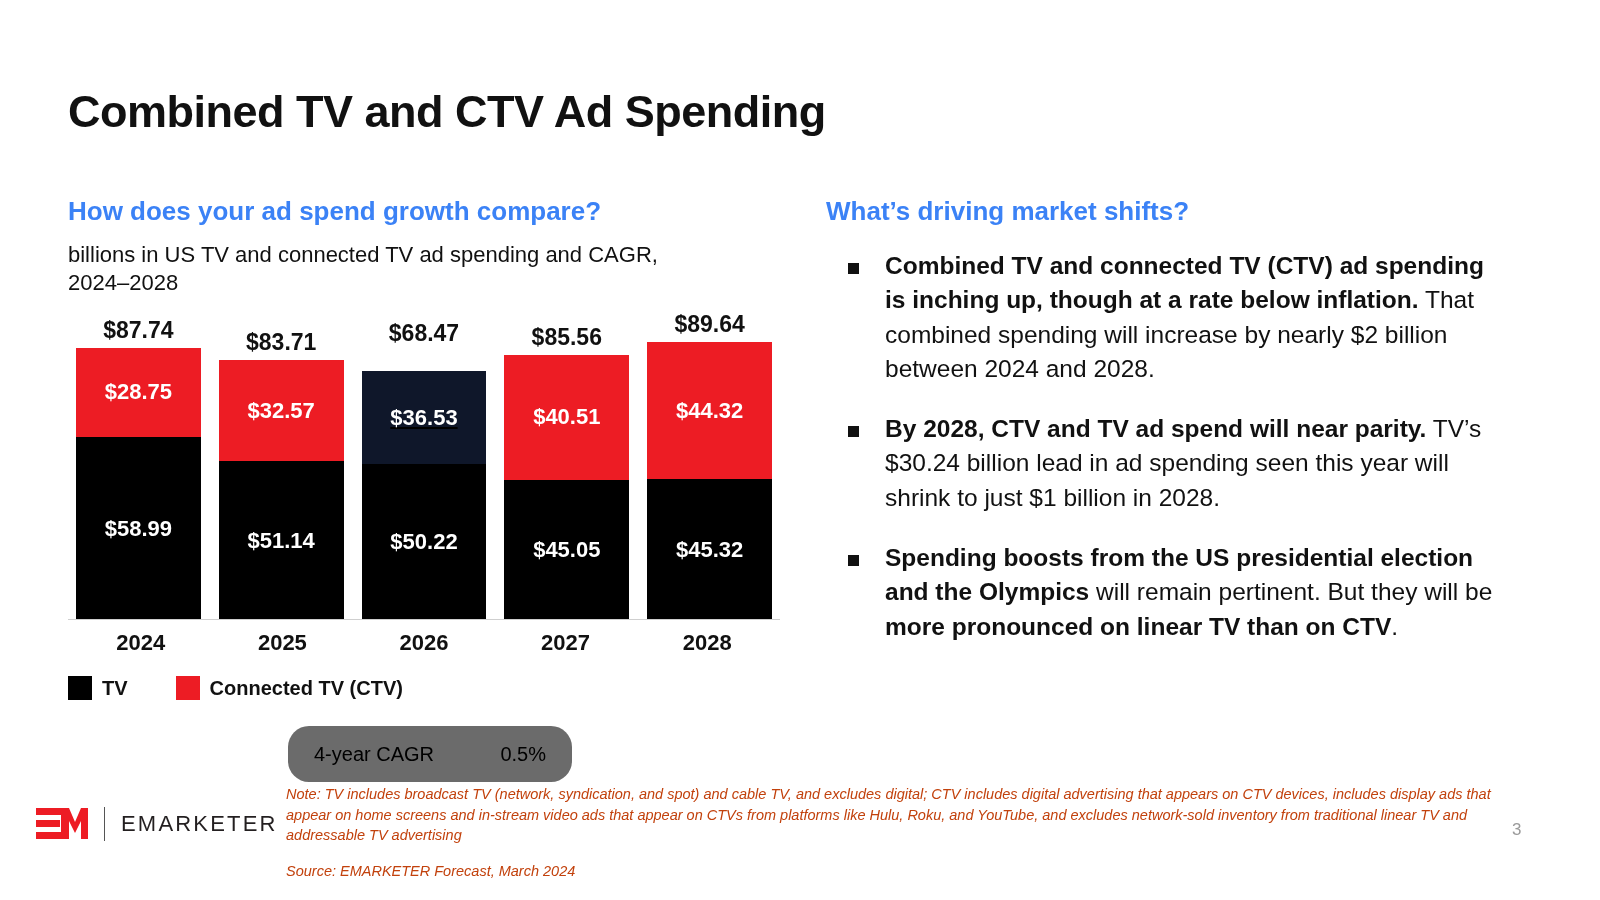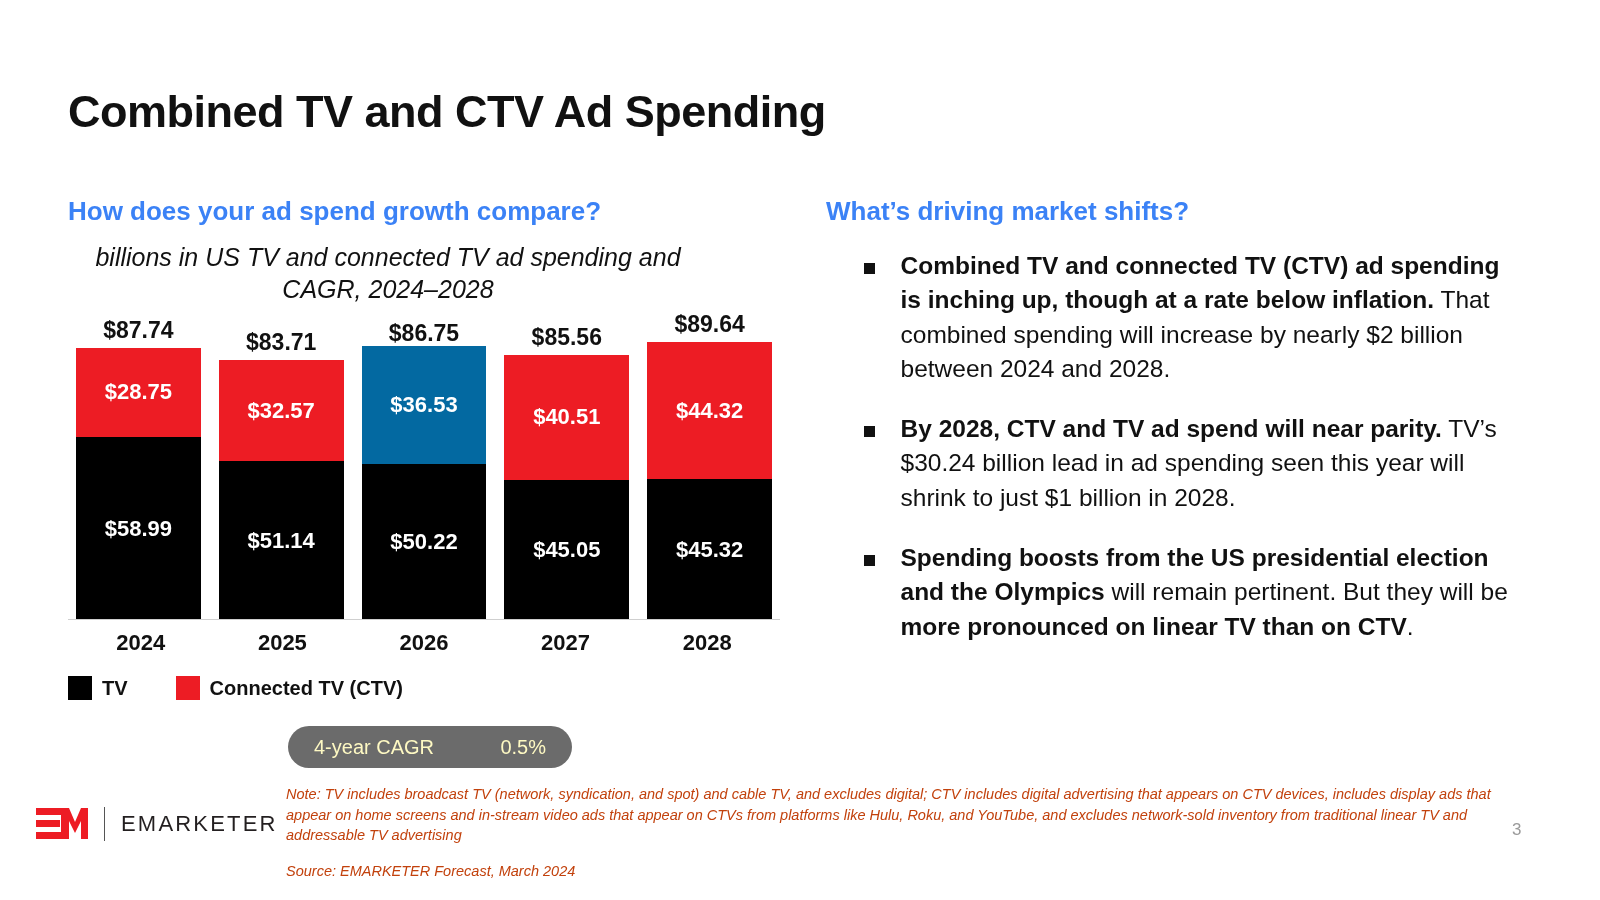--- a/index.html
+++ b/index.html
@@ -18,22 +18,22 @@
     letter-spacing: -0.5px; white-space: nowrap;
   }
 
   
   .left-col { position: absolute; left: 68px; top: 196px; width: 730px; }
   .section-head {
     font-size: 26px; font-weight: bold; color: #3b82f6;
     margin-bottom: 14px; white-space: nowrap;
   }
   .subtitle {
-    font-size: 25px; font-style: italic; color: #111;
-    line-height: 1.28; width: 640px; text-align: center;
+    font-size: 22px; color: #111;
+    line-height: 1.28; width: 640px;
   }
 
   
   .chart-wrap { position: absolute; left: 68px; top: 312px; width: 712px; }
   .plot { position: relative; height: 308px; width: 712px; }
   .bars-row {
     position: absolute; left: 8px; right: 8px; bottom: 0; top: 0;
     display: flex; align-items: flex-end; gap: 18px;
   }
   .bar-col {
@@ -76,35 +76,34 @@
   .legend-item { display: flex; align-items: center; gap: 10px; }
   .swatch { width: 24px; height: 24px; display: inline-block; }
   .swatch-tv { background: #000000; }
   .swatch-ctv { background: #ED1C24; }
   .legend-label { font-size: 20px; font-weight: bold; color: #111; white-space: nowrap; }
   .legend-gap { width: 20px; }
 
   
   .cagr-pill {
     position: absolute; left: 288px; top: 726px;
-    width: 284px; height: 42px; border-radius: 21px;
-    background: #6B6B6B; color: #fef9c3;
+    width: 284px; height: 56px; border-radius: 21px;
+    background: #6B6B6B; color: #000000;
     display: flex; align-items: center; justify-content: space-between;
     padding: 0 26px; font-size: 20px;
   }
   .cagr-label { white-space: nowrap; }
   .cagr-value { white-space: nowrap; }
 
   
   .right-col { position: absolute; left: 826px; top: 196px; width: 700px; }
   .bullets { margin-top: 22px; }
   .bullet {
     position: relative; display: flex; align-items: flex-start;
     margin-bottom: 26px;
-    justify-content: center;
   }
   .bullet-marker {
     width: 11px; height: 11px; background: #111; flex: 0 0 11px;
     margin-top: 14px; margin-right: 26px; margin-left: 22px;
   }
   .bullet-text {
     font-size: 24.5px; line-height: 1.4; color: #111; width: 610px;
   }
   .bullet-text b { font-weight: bold; }
 
@@ -156,22 +155,22 @@
           <div class="bar-col">
             <div class="bar-total" style="bottom: 263.609px;">$83.71</div>
             <div class="seg seg-ctv" style="height: 101.009px; background: rgb(237, 28, 36);">
               <span class="seg-label">$32.57</span>
             </div>
             <div class="seg seg-tv" style="height: 158.6px; background: rgb(0, 0, 0);">
               <span class="seg-label">$51.14</span>
             </div>
           </div>
           <div class="bar-col">
-            <div class="bar-total" style="bottom: 273.037px;">$86.75</div>
-            <div class="seg seg-ctv" style="height: 118px; background: #0369a1;">
+            <div class="bar-total" style="bottom: 273.037px;">$68.47</div>
+            <div class="seg seg-ctv" style="height: 93px; background: #0f172a; text-decoration: underline;">
               <span class="seg-label">$36.53</span>
             </div>
             <div class="seg seg-tv" style="height: 155.747px; background: rgb(0, 0, 0);">
               <span class="seg-label">$50.22</span>
             </div>
           </div>
           <div class="bar-col">
             <div class="bar-total" style="bottom: 269.347px;">$85.56</div>
             <div class="seg seg-ctv" style="height: 125.633px; background: rgb(237, 28, 36);">
               <span class="seg-label">$40.51</span>

